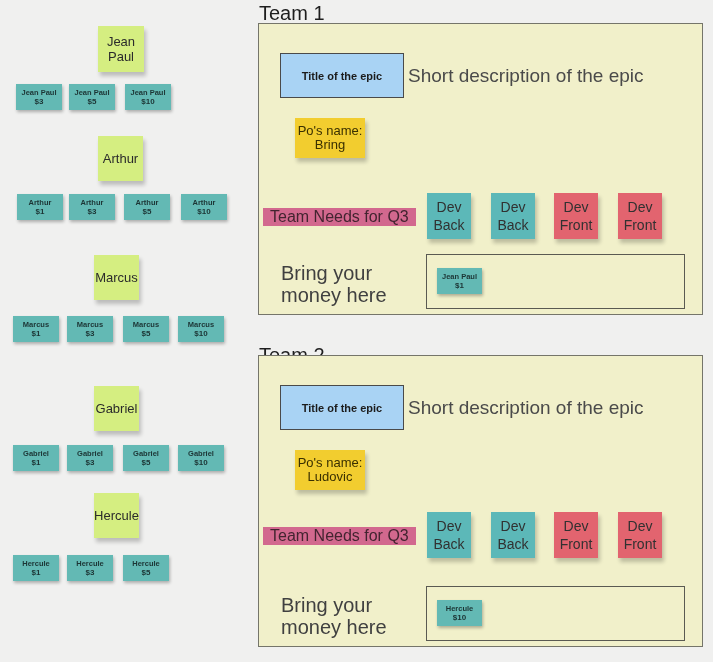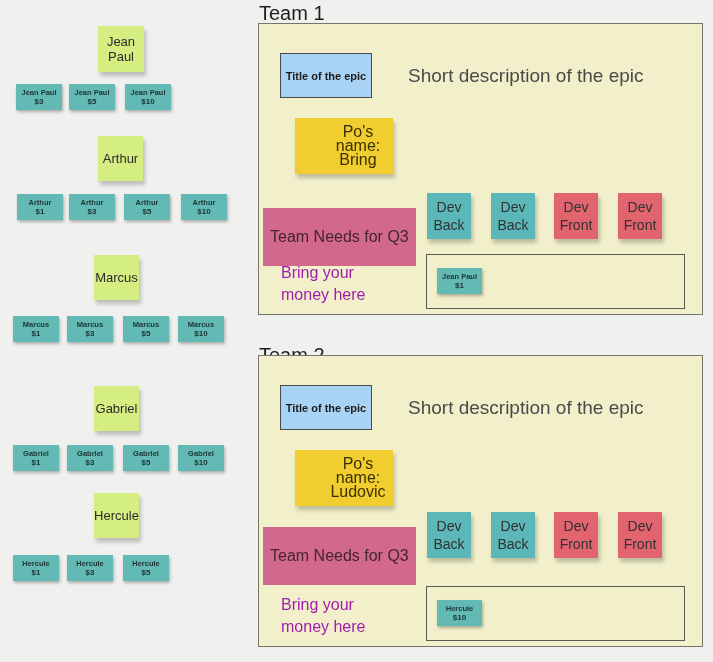--- a/index.html
+++ b/index.html
@@ -27,40 +27,40 @@
   }
   .bill-name{font-size:7.5px;font-weight:700;line-height:9px;white-space:nowrap;}
   .bill-value{font-size:8px;font-weight:700;line-height:10px;}
   
   .team-label{position:absolute;font-size:20px;color:#1e1e1e;}
   .panel{
     position:absolute;left:258px;width:445px;height:292px;
     background:var(--panel-bg,#f1f0ca);border:1.5px solid #75756a;box-sizing:border-box;
   }
   .epic-title{
-    position:absolute;left:21px;top:29px;width:92px;height:45px;
+    position:absolute;left:21px;top:29px;width:124px;height:45px;
     background:var(--epic-title-bg,#a9d3f4);border:1px solid #4a4a4a;box-sizing:border-box;
     display:flex;align-items:center;justify-content:center;
     font-size:11px;font-weight:700;color:#1c1c1c;
   }
   .epic-desc{position:absolute;left:149px;top:41px;font-size:19px;color:#4a4a4a;white-space:nowrap;}
   .po-note{
-    left:36px;top:94px;width:70px;height:56px;background:var(--po-note-bg,#f2cd2f);
-    font-size:16px;line-height:14px;color:#3a3000;padding-left:28px;
+    left:36px;top:94px;width:70px;height:40px;background:var(--po-note-bg,#f2cd2f);
+    font-size:13px;line-height:14px;color:#3a3000;
   }
   .po-note span{display:block;}
   .needs{
     position:absolute;left:4px;background:var(--needs-highlight,#d2688e);
-    color:#432430;font-size:16px;padding:20px 7px;white-space:nowrap;
+    color:#432430;font-size:16px;padding:0 7px;white-space:nowrap;
   }
   .dev-note{width:44px;height:46px;font-size:14px;line-height:18px;color:#313131;}
   .dev-note span{display:block;}
   .dev-back{background:var(--dev-back,#5cb8b8);}
   .dev-front{background:var(--dev-front,#e2646f);}
-  .money-text{position:absolute;left:22px;top:238px;font-size:16px;line-height:22px;color:#a21caf;}
+  .money-text{position:absolute;left:22px;top:238px;font-size:20px;line-height:22px;color:#404040;}
   .money-text span{display:block;}
   .money-box{
     position:absolute;left:167px;top:230px;width:259px;height:55px;
     border:1px solid #5a5a52;box-sizing:border-box;
   }
   .money-box .bill{left:10px;top:13px;width:45px;}
 </style>
 </head>
 <body>
 

